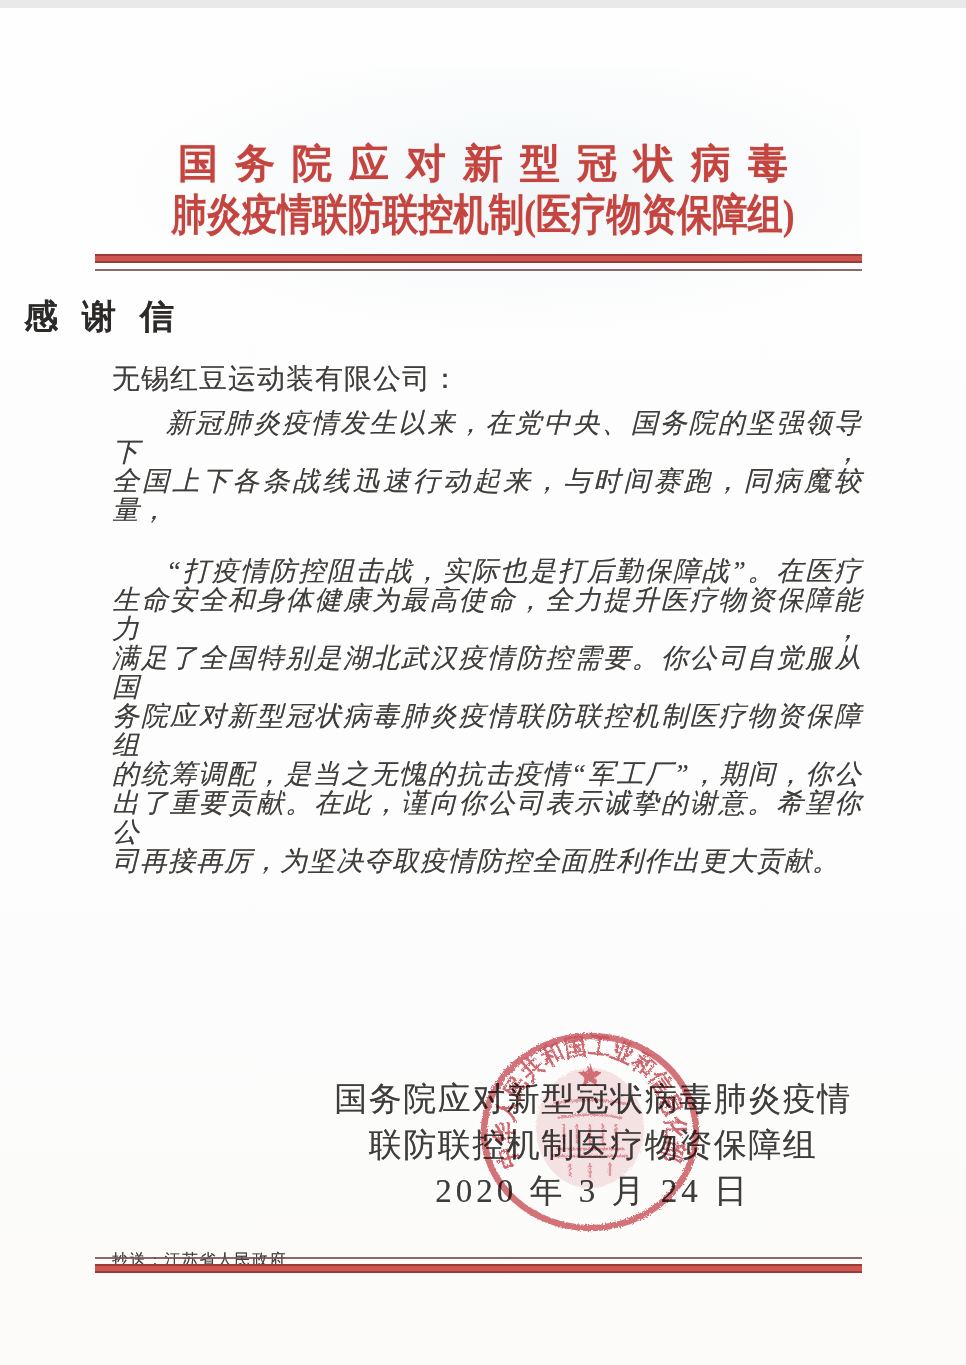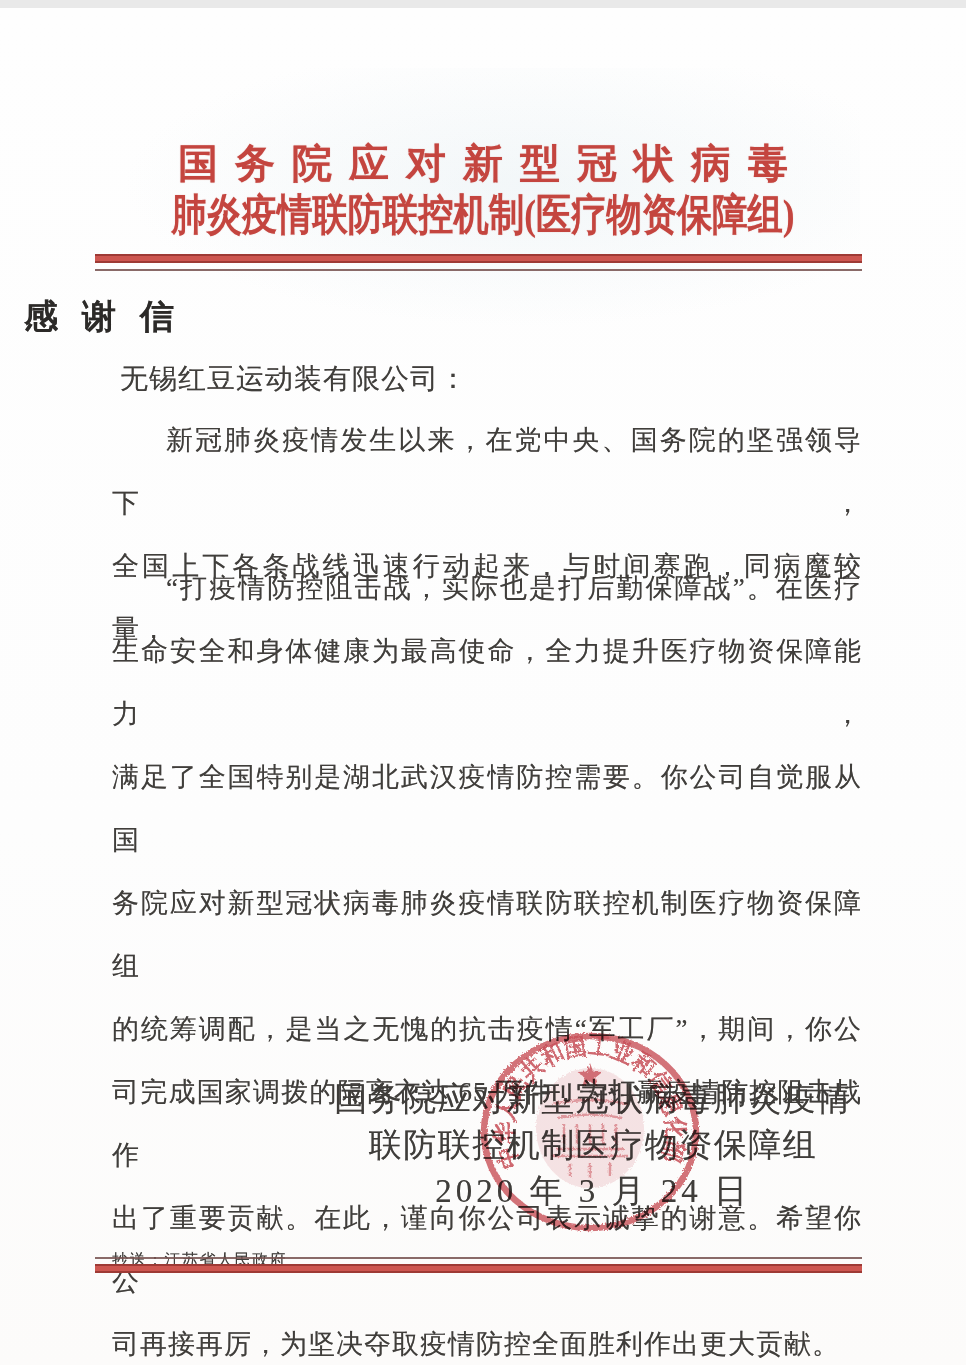--- a/index.html
+++ b/index.html
@@ -56,31 +56,32 @@
   .doc-title{
     position:absolute;left:0;right:0;top:286px;
     text-align:left;
     font-size:34px;font-weight:bold;color:#2c2a28;
     letter-spacing:24px;
     text-shadow:0 0 .5px rgba(40,40,40,.6);
   }
   .doc-title span{padding-left:24px;}
   
   .salutation{
-    position:absolute;left:120px;top:352px;
+    position:absolute;left:112px;top:352px;
     font-size:28px;color:#403e3b;
     text-shadow:0 0 .5px rgba(60,58,55,.5);
     letter-spacing:1px;
   }
   .para{
     position:absolute;left:112px;width:750px;
     font-size:27px;color:#403e3b;
-    line-height:63px;
+    line-height:29px;
     text-shadow:0 0 .5px rgba(60,58,55,.5);
     letter-spacing:1px;
+    font-style:italic;
   }
   .para-1{top:401px;}
   .para-2{top:549px;}
   .bodyline{
     text-align:justify;
     text-align-last:justify;
   }
   .bodyline:first-child{text-indent:2em;}
   .bodyline:last-child{text-align-last:left;}
   
@@ -128,21 +129,20 @@
   <div class="para para-1">
       <div class="bodyline">新冠肺炎疫情发生以来，在党中央、国务院的坚强领导下，</div>
       <div class="bodyline">全国上下各条战线迅速行动起来，与时间赛跑，同病魔较量，</div>
     </div>
   <div class="para para-2">
       <div class="bodyline">“打疫情防控阻击战，实际也是打后勤保障战”。在医疗</div>
       <div class="bodyline">生命安全和身体健康为最高使命，全力提升医疗物资保障能力，</div>
       <div class="bodyline">满足了全国特别是湖北武汉疫情防控需要。你公司自觉服从国</div>
       <div class="bodyline">务院应对新型冠状病毒肺炎疫情联防联控机制医疗物资保障组</div>
       <div class="bodyline">的统筹调配，是当之无愧的抗击疫情“军工厂”，期间，你公</div>
-      <div class="bodyline">司完成国家调拨的隔离衣达 65 万件，为打赢疫情防控阻击战作</div>
       <div class="bodyline">出了重要贡献。在此，谨向你公司表示诚挚的谢意。希望你公</div>
       <div class="bodyline">司再接再厉，为坚决夺取疫情防控全面胜利作出更大贡献。</div>
     </div>
 
   <div class="signature">
     <div>国务院应对新型冠状病毒肺炎疫情</div>
     <div>联防联控机制医疗物资保障组</div>
     <div class="sig-date">2020 年 3 月 24 日</div>
   </div>
 

